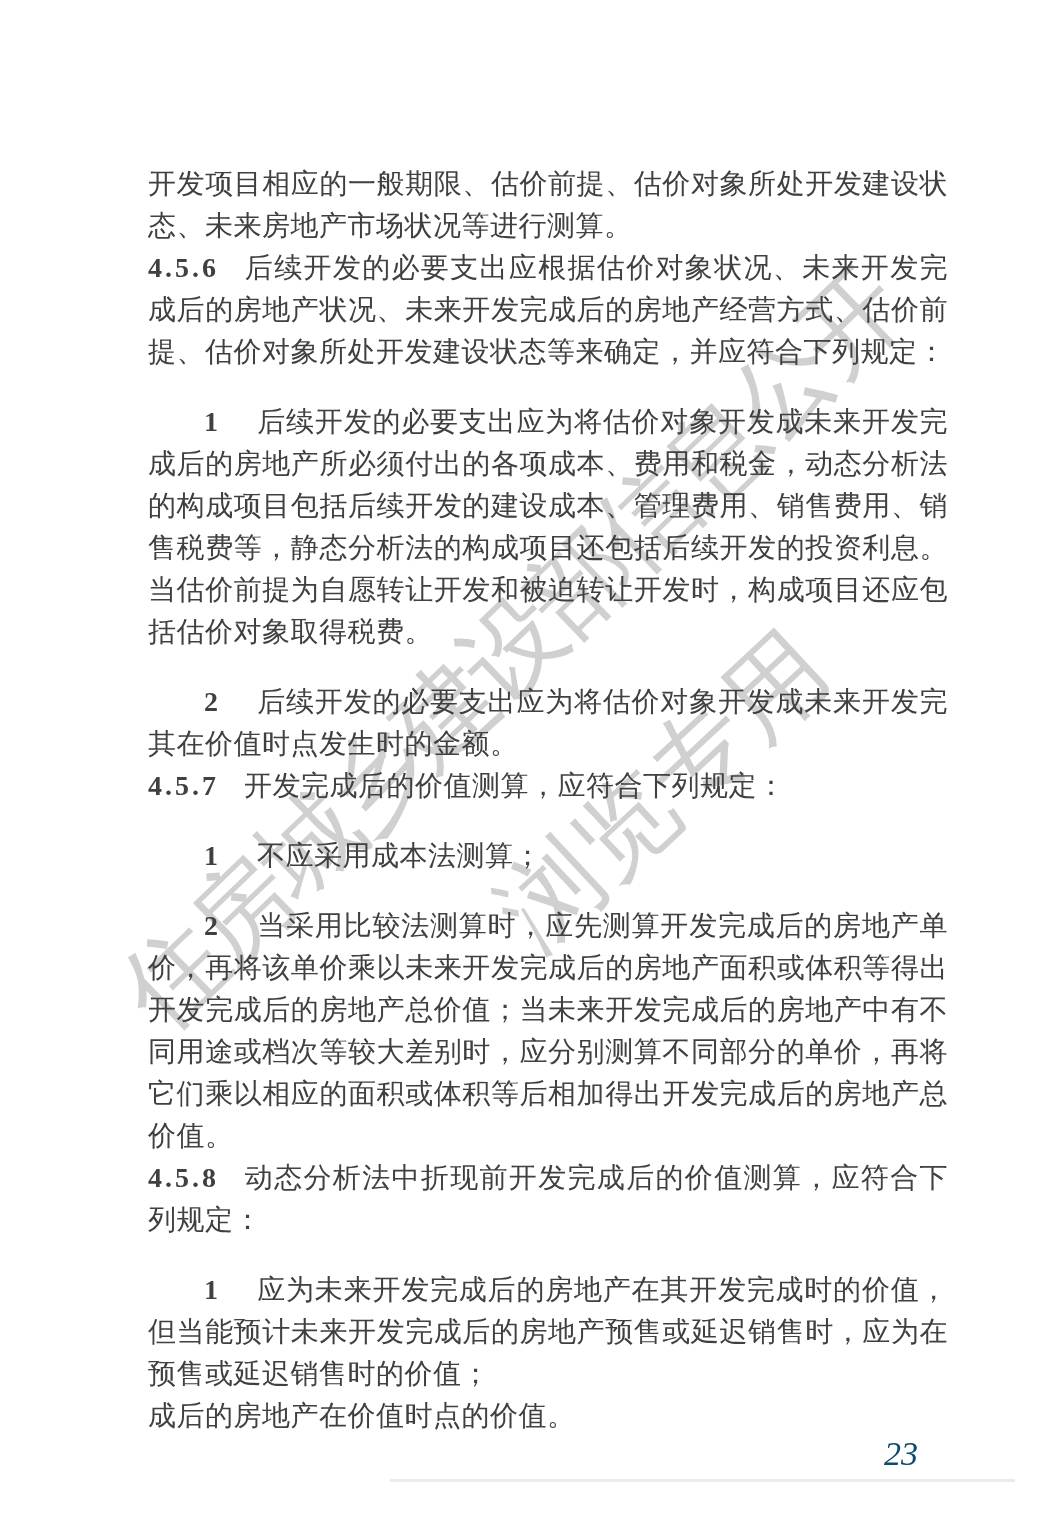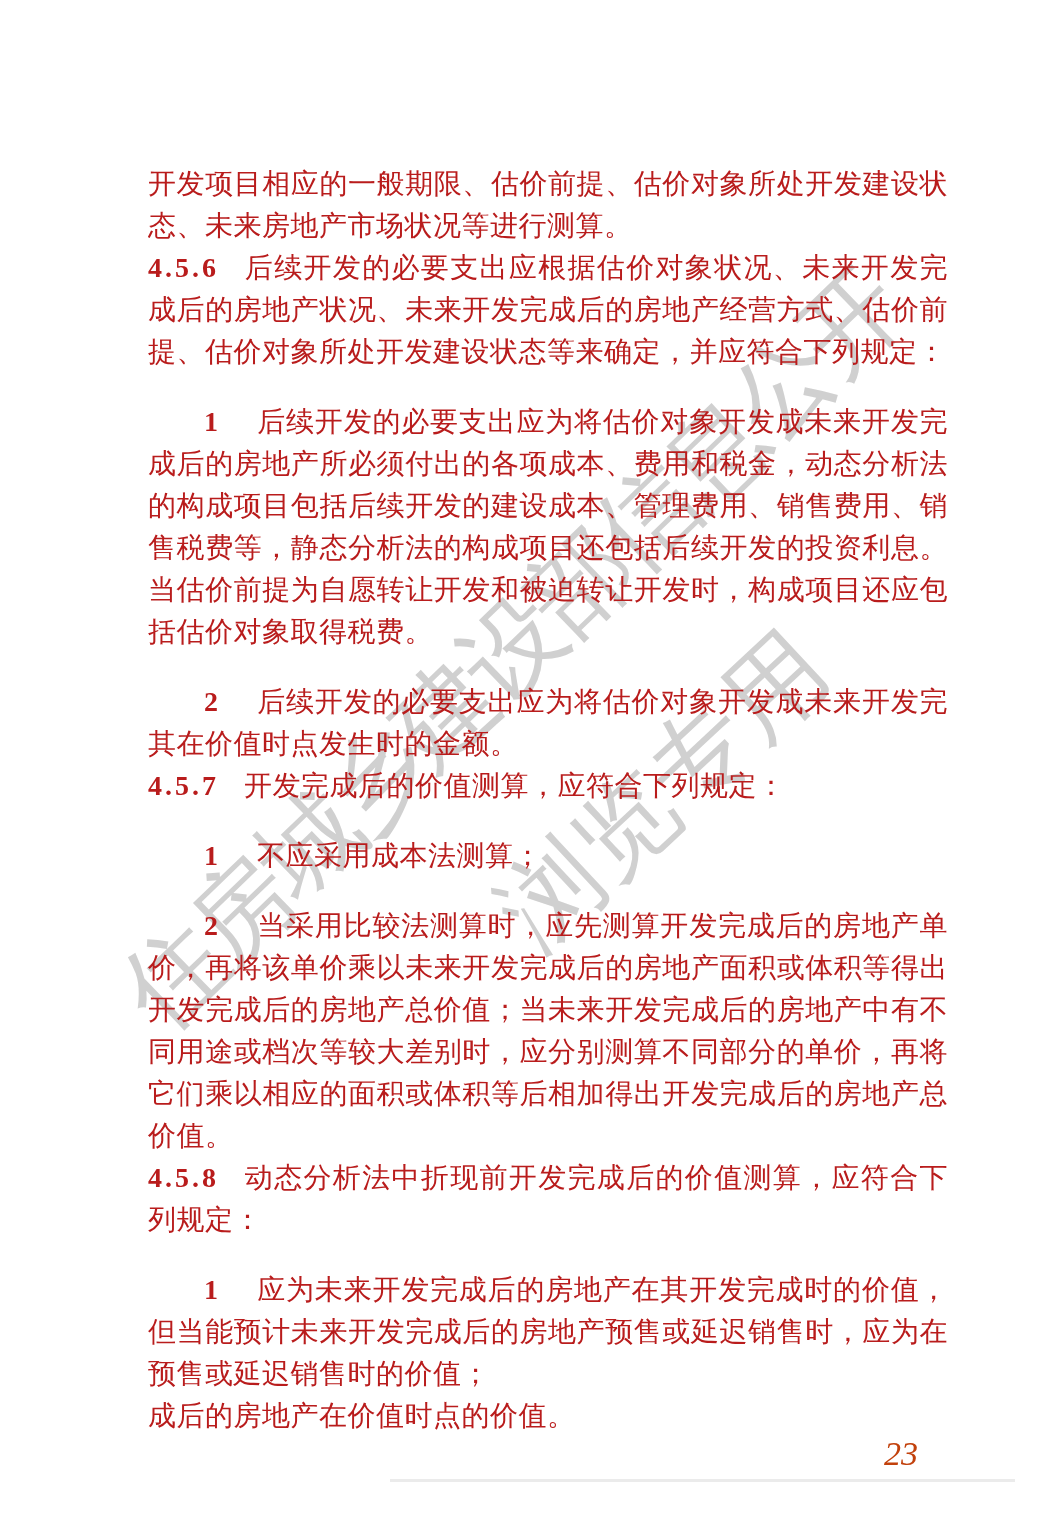--- a/index.html
+++ b/index.html
@@ -50,21 +50,21 @@
     z-index: 2;
     left: 148px;
     top: 163px;
     width: 800px;
   }
   .line {
     font-size: 28px;
     line-height: 42px;
     height: 42px;
     overflow: hidden;
-    color: #b91c1c;
+    color: #404040;
     letter-spacing: 0.5px;
     text-align: justify;
     text-align-last: left;
   }
   .line.fill { text-align-last: justify; }
   .line.item { padding-left: 56px; margin-top: 28px; }
   .clause-num {
     font-weight: bold;
     letter-spacing: 3px;
     font-family: "Liberation Serif", "DejaVu Serif", serif;
@@ -73,21 +73,21 @@
   .gap-section { width: 25px; }
   .gap-item { width: 36px; }
   
   .page-number {
     position: absolute;
     z-index: 2;
     top: 1435px;
     right: 140px;
     font-size: 34px;
     font-style: italic;
-    color: #c2410c;
+    color: #0c4a6e;
   }
   .scan-artifact {
     position: absolute;
     z-index: 0;
     left: 390px;
     top: 1479px;
     width: 625px;
     height: 3px;
     background: #ebebeb;
   }

